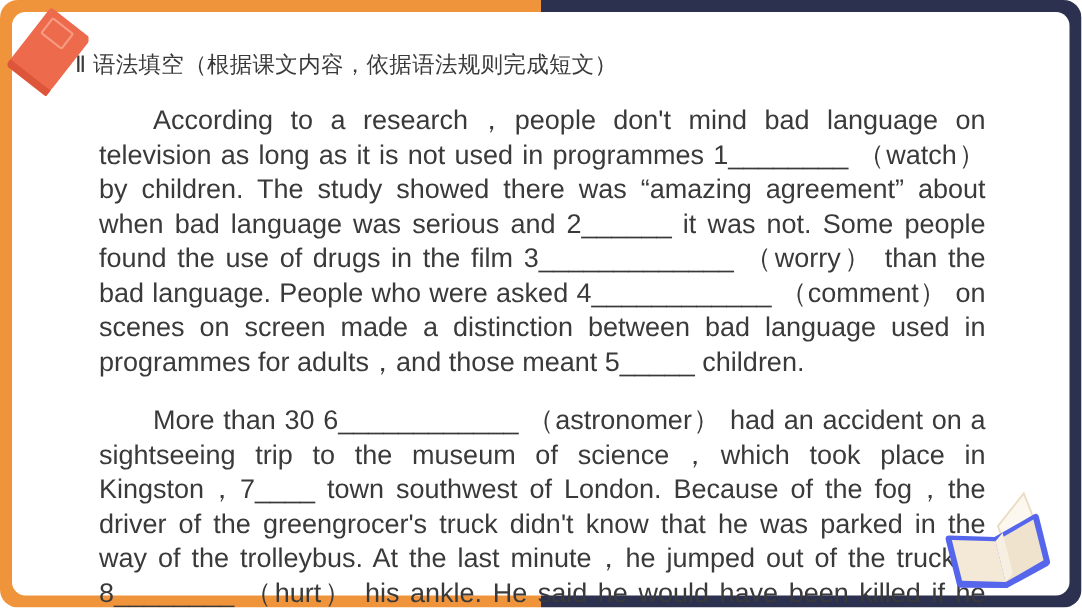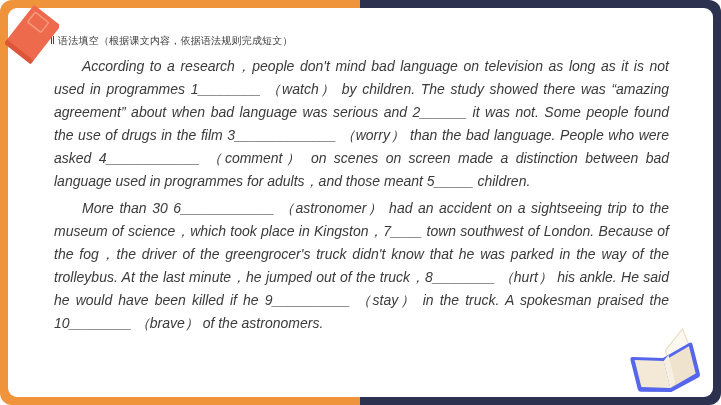--- a/index.html
+++ b/index.html
@@ -7,26 +7,26 @@
   .frame{
     position:relative;width:721px;height:405px;box-sizing:border-box;
     border-radius:12px;overflow:hidden;
     background:linear-gradient(90deg,var(--border-orange,#F0943C) 0 50%,var(--border-navy,#2C3150) 50% 100%);
   }
   .content{
     position:absolute;inset:8px;background:#ffffff;border-radius:9px;
     box-sizing:border-box;padding:26px 40px 0 42px;
   }
   .title{
-    margin:0 0 7px 0;font-size:10px;font-weight:normal;
+    margin:0 0 7px 0;font-size:15px;font-weight:normal;
     color:var(--text,#3A3A3A);letter-spacing:0.2px;
   }
   .para{
-    margin:4px;font-size:14px;line-height:23px;color:var(--text,#3A3A3A);
-    text-align:justify;text-indent:2em;font-style:italic;
+    margin:16px;font-size:18px;line-height:23px;color:var(--text,#3A3A3A);
+    text-align:justify;text-indent:2em;
   }
   .icon-top-left{position:absolute;left:5px;top:4px;}
   .icon-bottom-right{position:absolute;right:13px;bottom:7px;}
 </style>
 </head>
 <body>
 
 <div class="frame">
 
   <div class="content">

